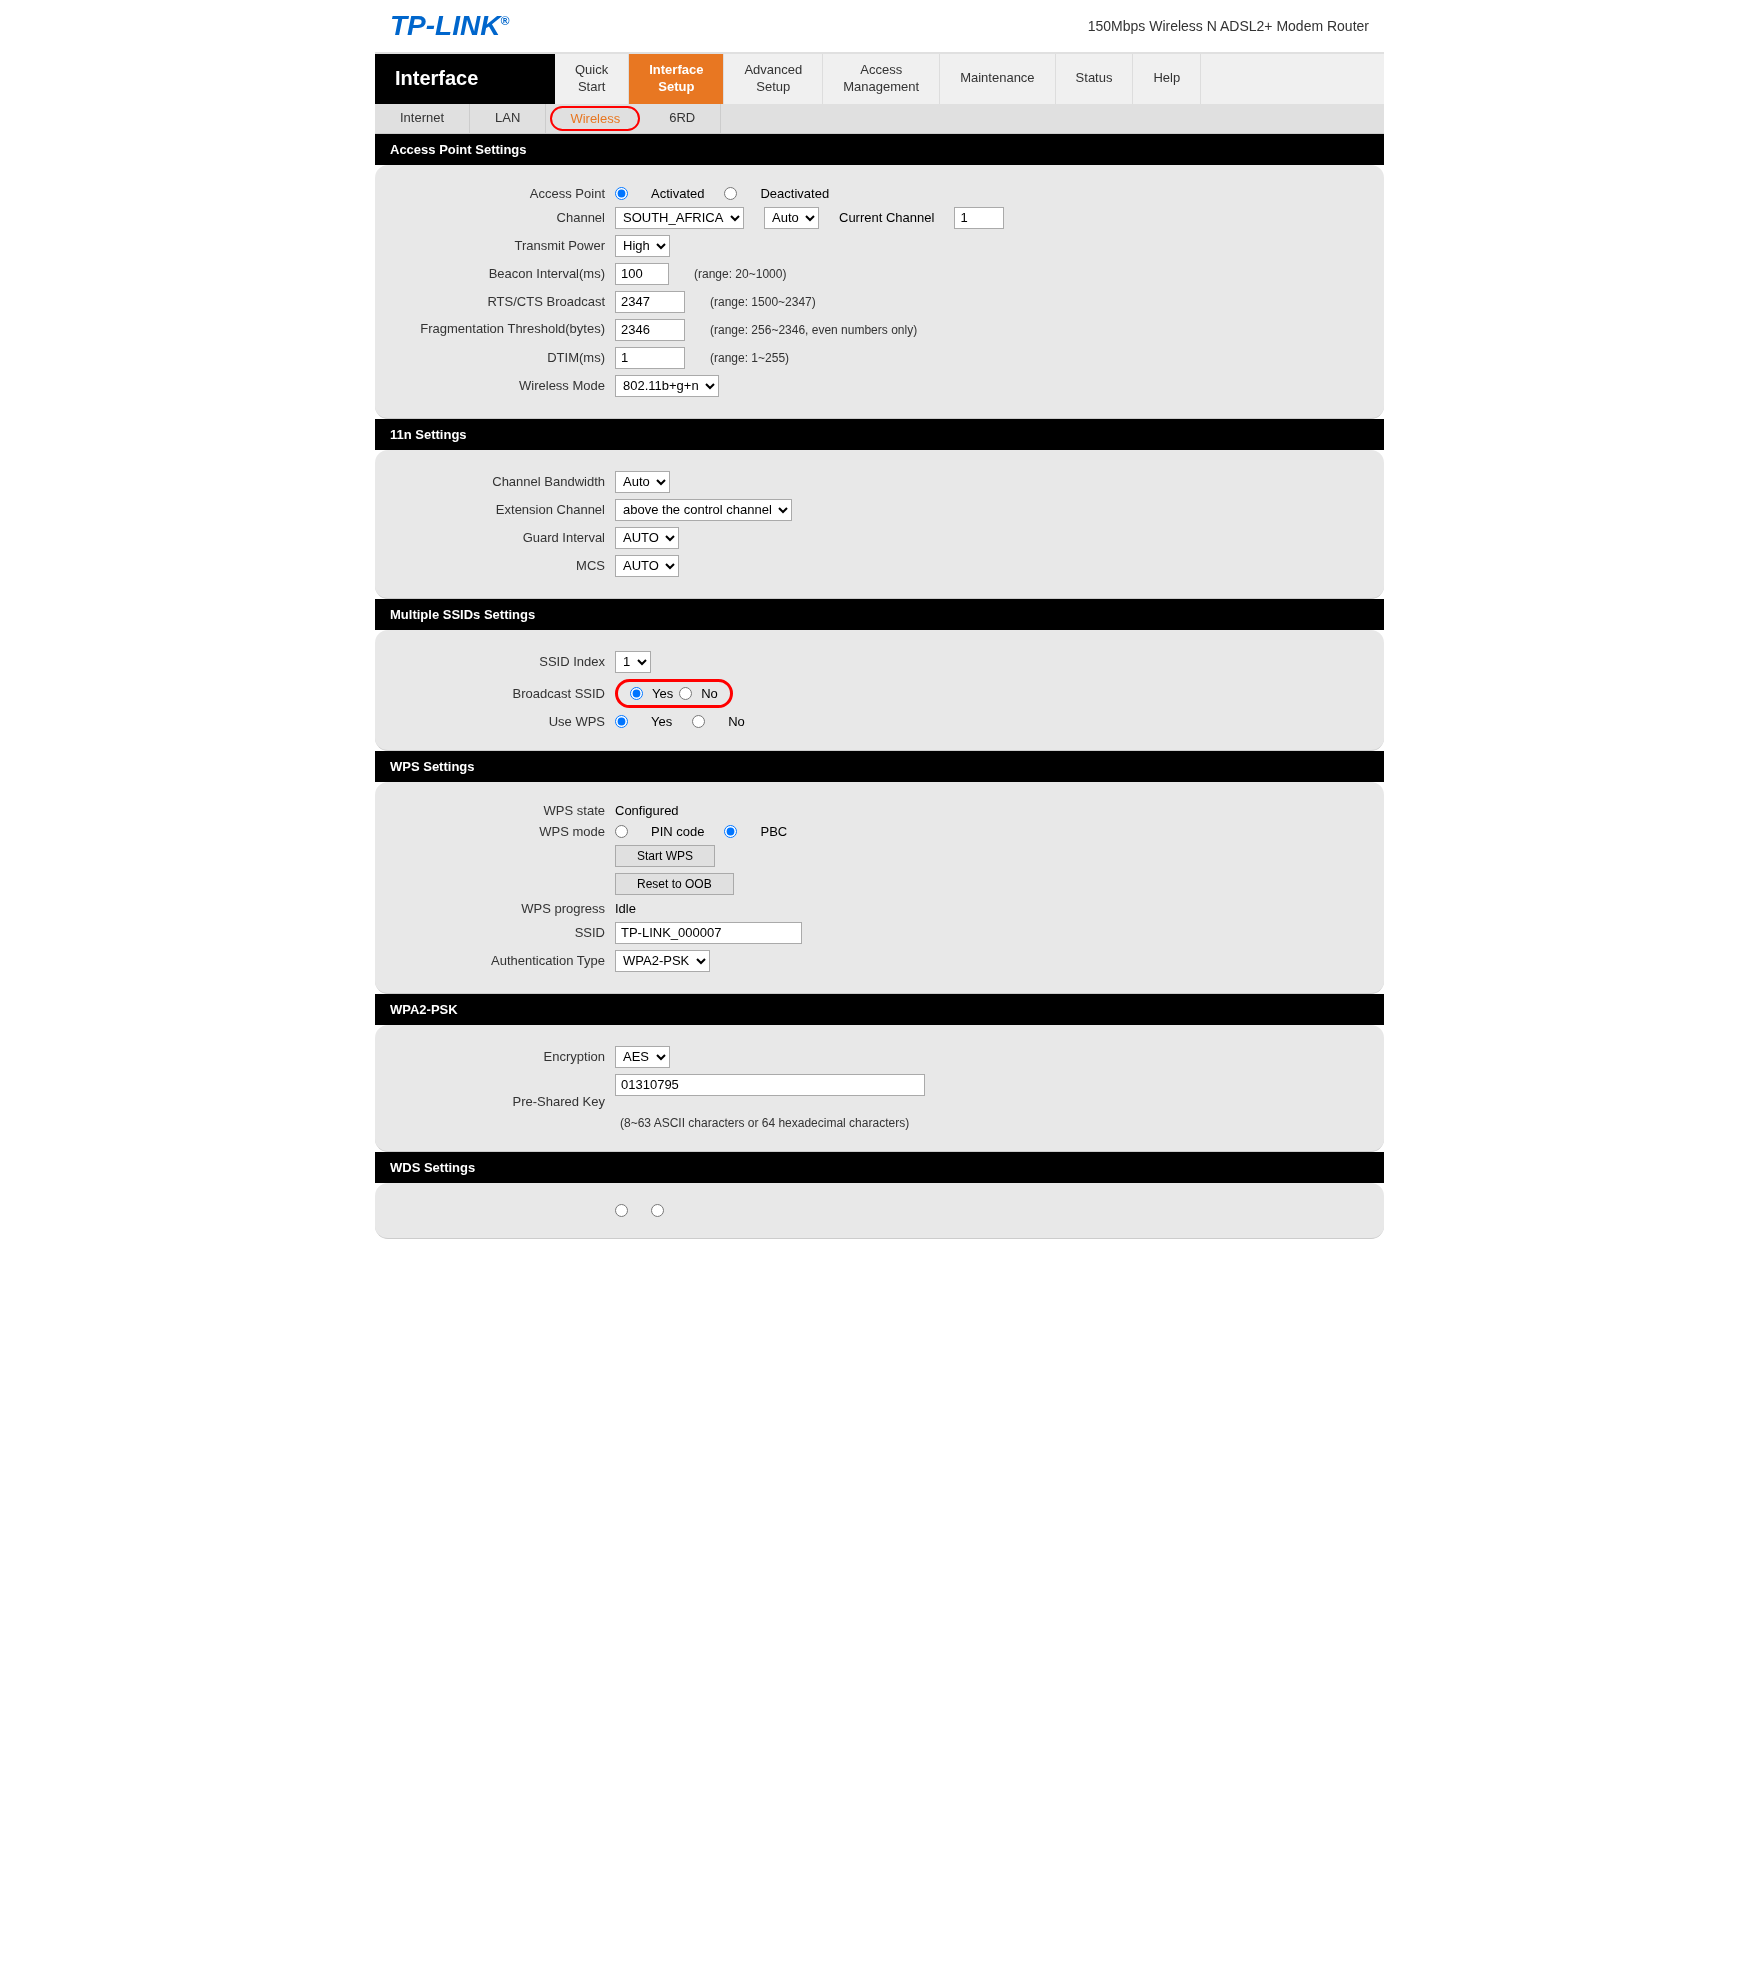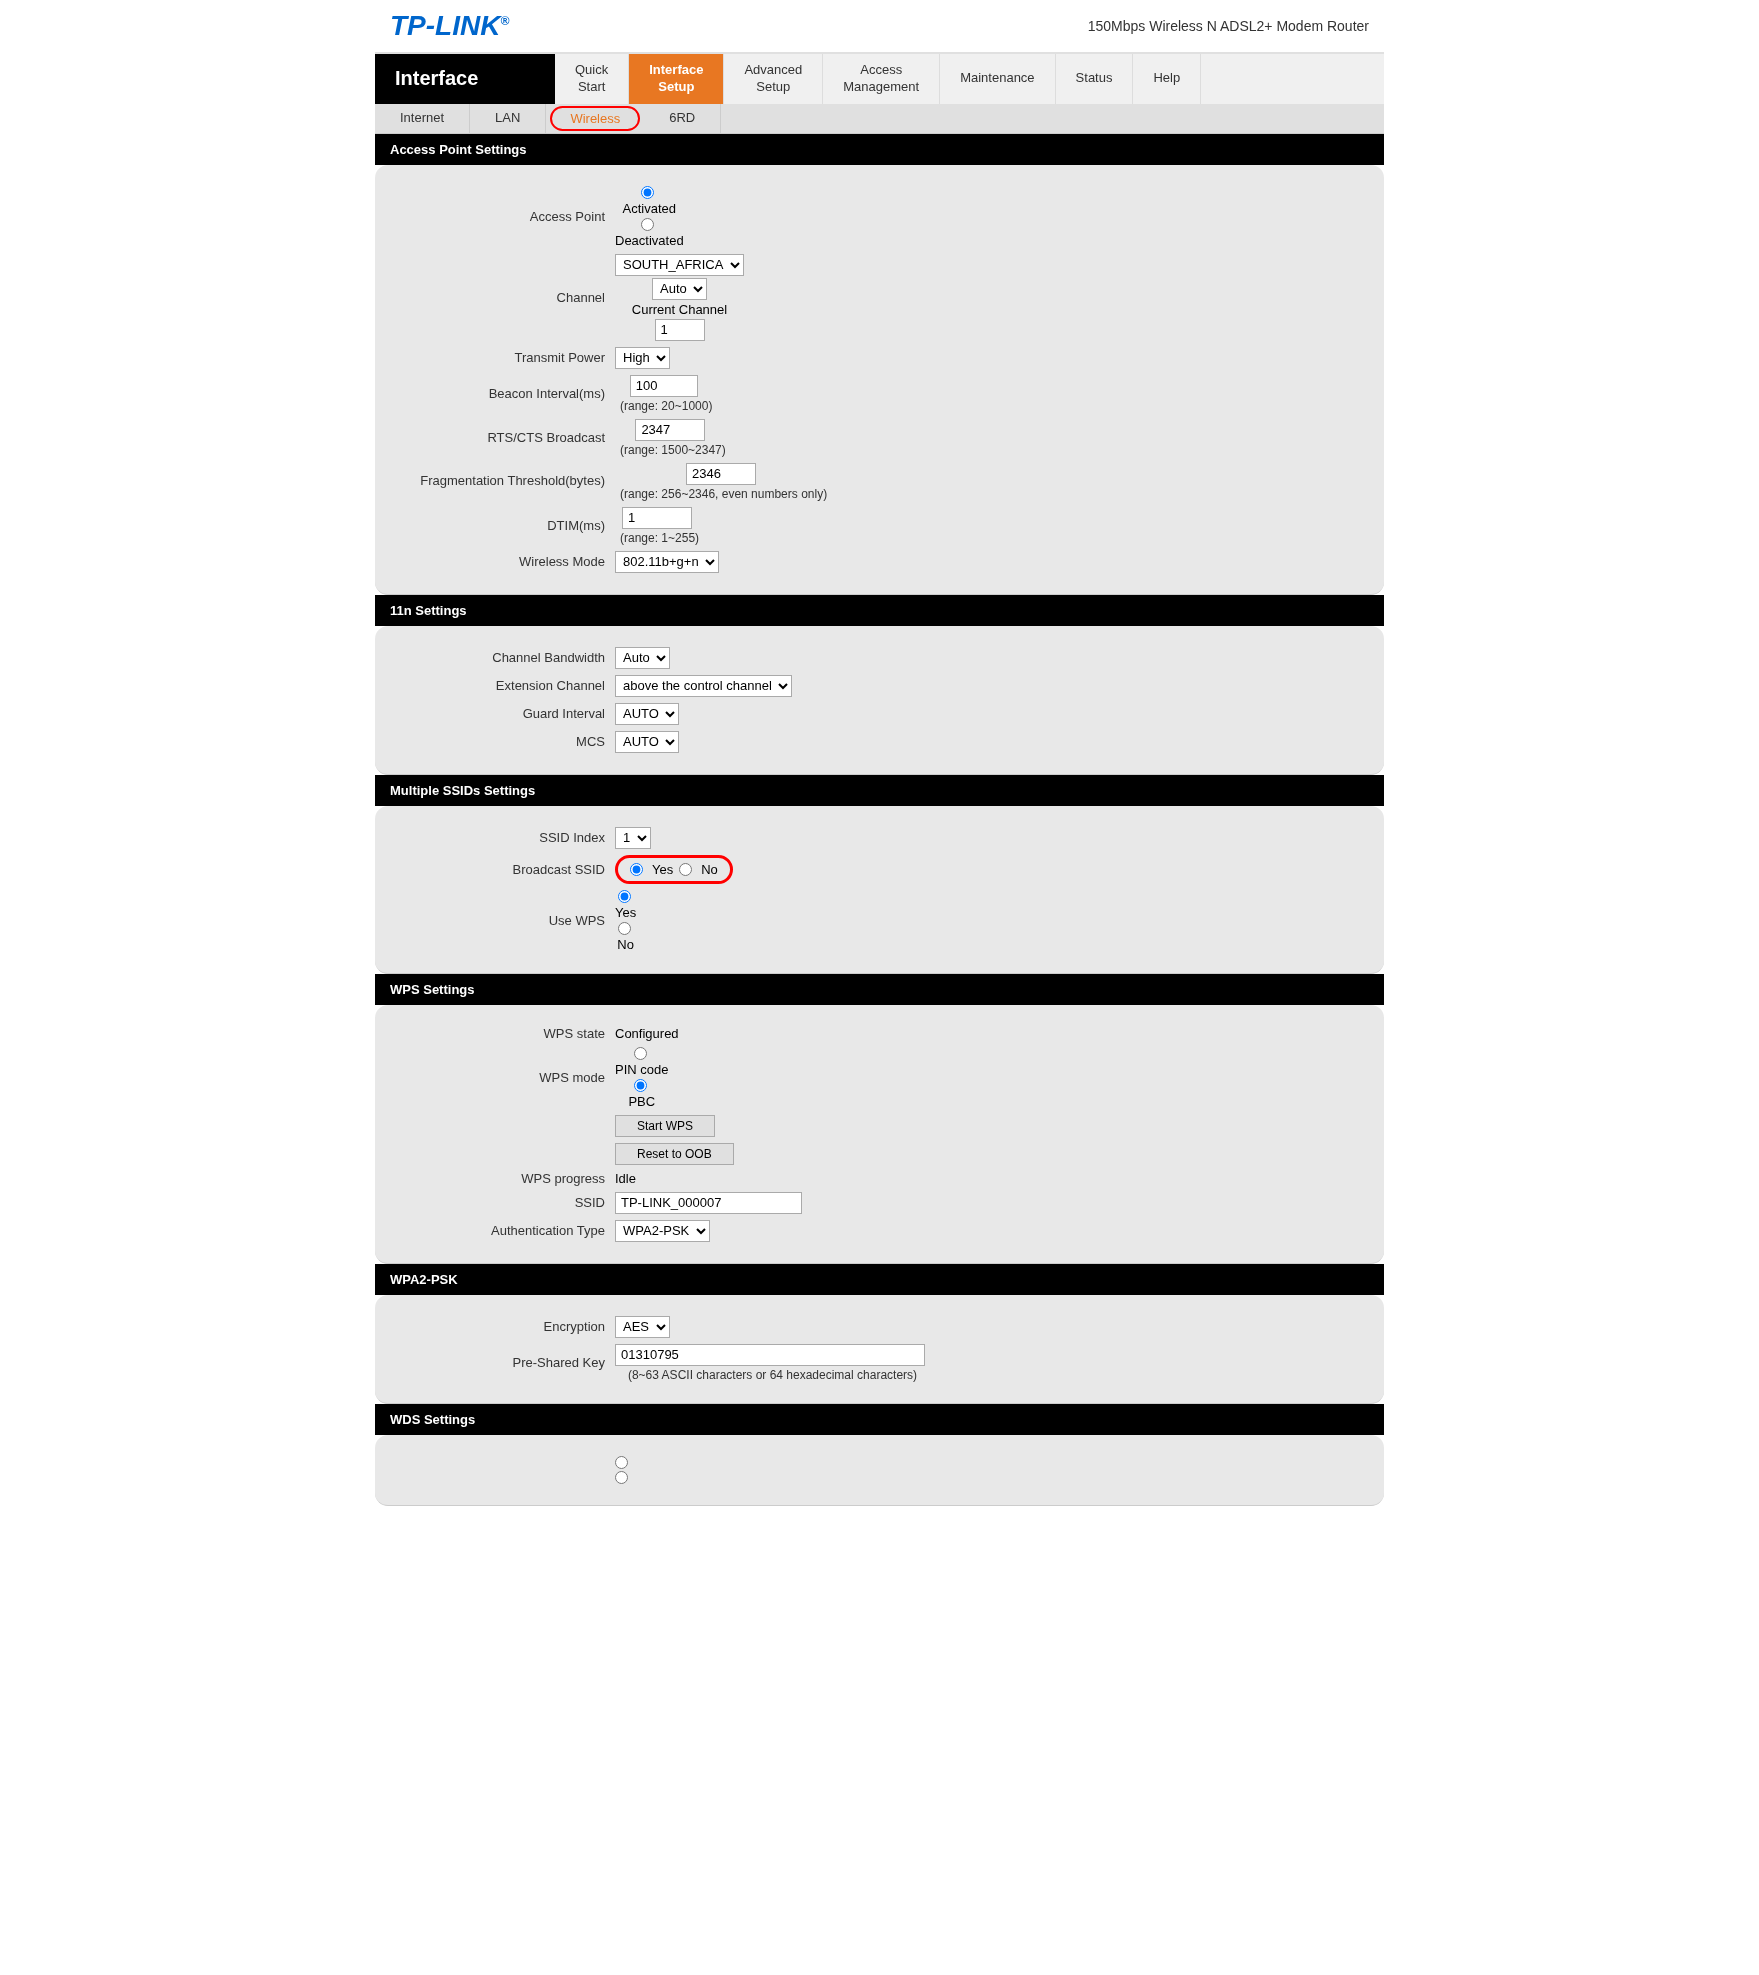--- a/index.html
+++ b/index.html
@@ -29,21 +29,21 @@
       margin: 2px 4px;
       background: #e0e0e0;
     }
 
     
     .content { padding: 0; }
     .section-header { background: #000; color: #fff; font-size: 13px; font-weight: bold; padding: 8px 15px; }
     .section-body { background: #e8e8e8; padding: 15px 20px; border-bottom: 1px solid #ccc; border-radius: 13px; }
     .form-row { display: flex; align-items: center; margin: 6px 0; }
     .form-label { text-align: right; min-width: 220px; padding-right: 10px; color: #333; font-size: 13px; }
-    .form-control { display: flex; align-items: center; gap: 2px; flex-wrap: wrap; flex-direction: column; }
+    .form-control { display: flex; align-items: center; gap: 20px; flex-wrap: wrap; }
     input[type="text"], input[type="number"] {
       border: 1px solid #aaa;
       padding: 2px 5px;
       font-size: 13px;
       height: 22px;
     }
     select {
       border: 1px solid #aaa;
       padding: 1px 3px;
       font-size: 13px;
@@ -151,21 +151,21 @@
       <div class="form-control">
         <select>
           <option>High</option>
         </select>
       </div>
     </div>
 
     <div class="form-row">
       <div class="form-label">Beacon Interval(ms)</div>
       <div class="form-control">
-        <input type="text" value="100" style="width: 68px;">
+        <input type="text" value="100" style="width: 54px;">
         <span class="hint">(range: 20~1000)</span>
       </div>
     </div>
 
     <div class="form-row">
       <div class="form-label">RTS/CTS Broadcast</div>
       <div class="form-control">
         <input type="text" value="2347" style="width: 70px;">
         <span class="hint">(range: 1500~2347)</span>
       </div>

